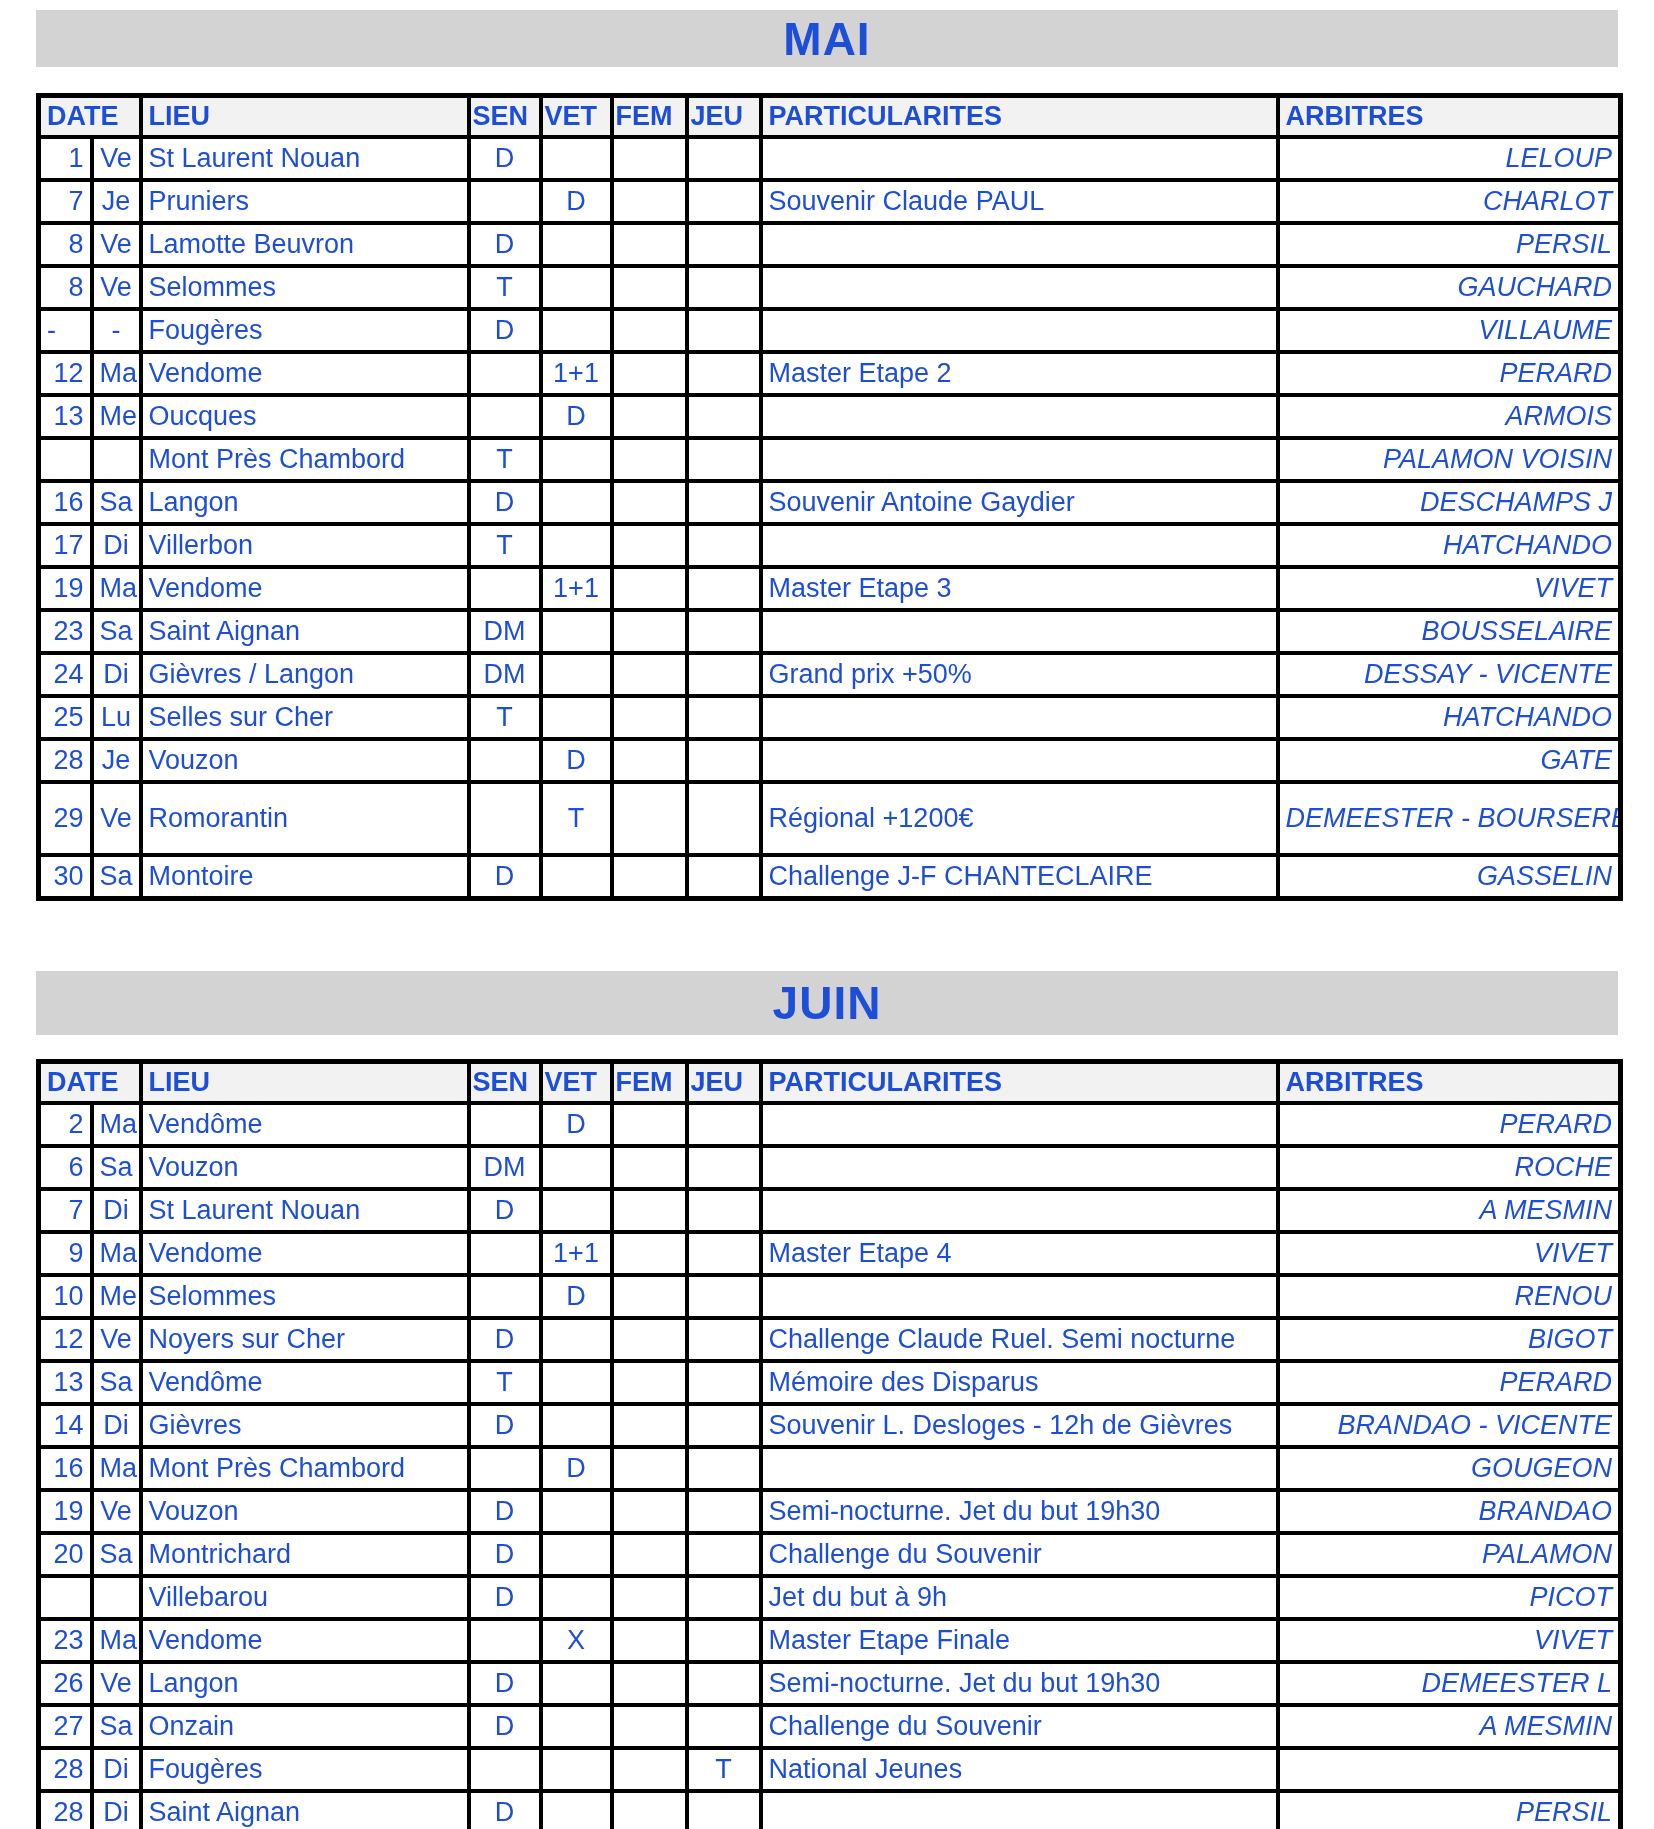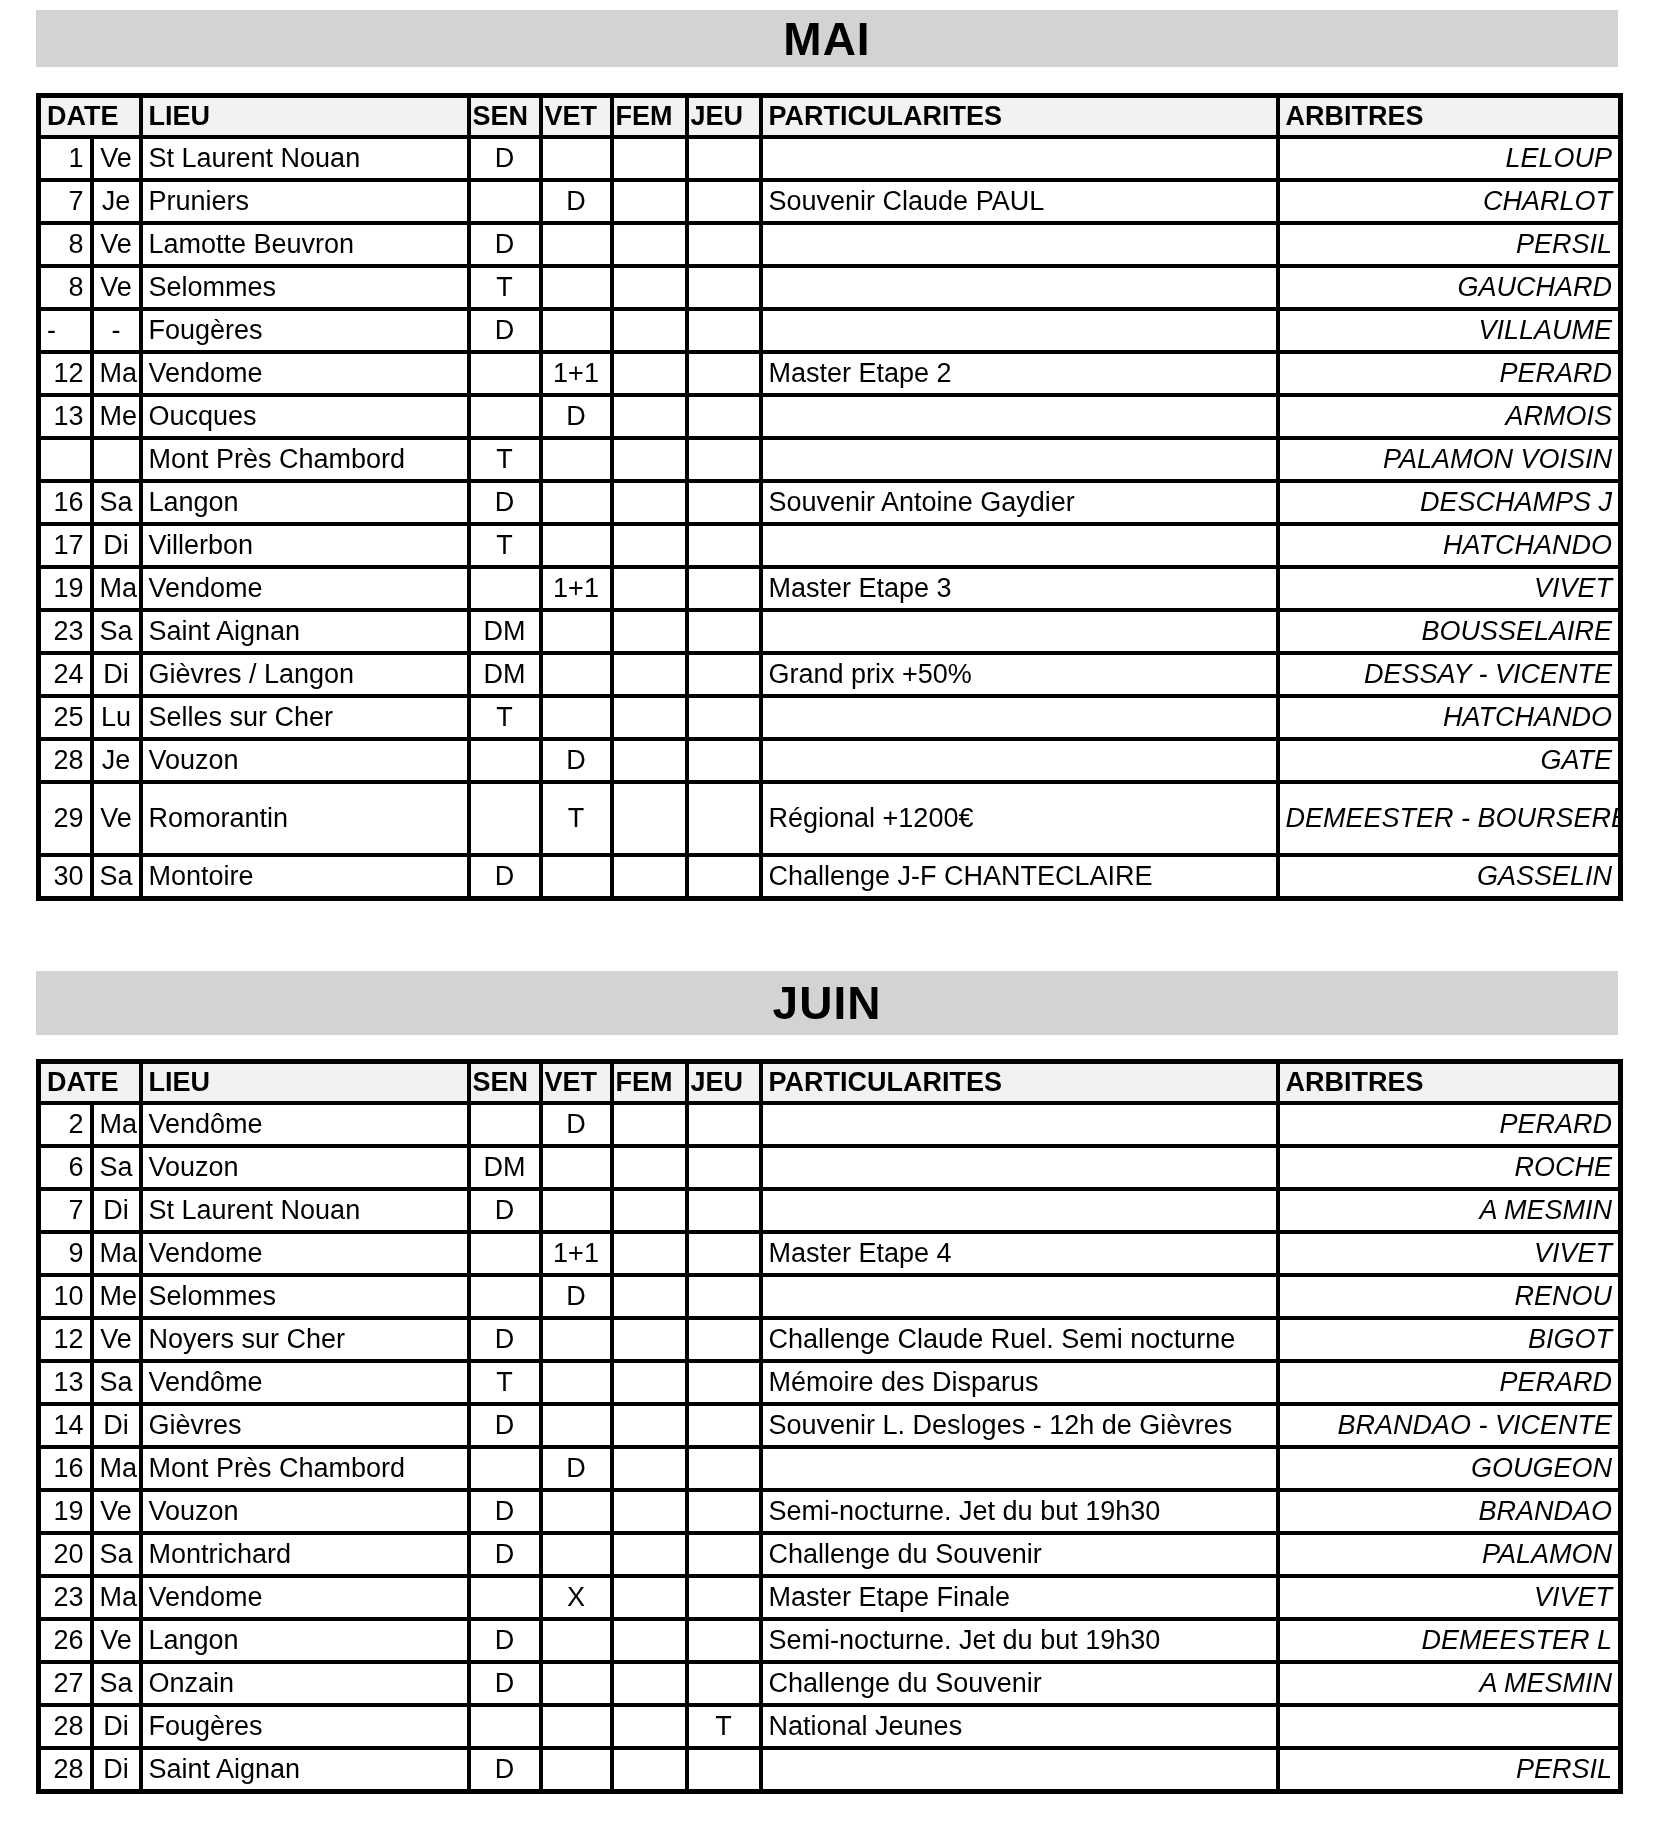--- a/index.html
+++ b/index.html
@@ -1,21 +1,21 @@
 <!DOCTYPE html>
 <html><head>
 <meta charset="utf-8">
 <style>
   html,body{margin:0;padding:0;background:#ffffff;}
   .page{
     position:relative;
     width:1654px;height:1829px;
     background:#ffffff;
     font-family:"Liberation Sans", sans-serif;
-    color:#000000;
+    color:#1d4ed8;
     overflow:hidden;
   }
   .band{
     position:absolute;left:36px;width:1582px;
     background:#d3d3d3;
     display:flex;align-items:center;justify-content:center;
   }
   .band span{
     font-size:46px;font-weight:bold;letter-spacing:1px;
   }
@@ -414,20 +414,31 @@
           <td class="day">Sa</td>
           <td class="lieu">Montrichard</td>
           <td class="cat">D</td>
           <td class="cat"></td>
           <td class="cat"></td>
           <td class="cat"></td>
           <td class="part">Challenge du Souvenir</td>
           <td class="arb">PALAMON</td>
         </tr>
         <tr class="body">
+          <td class="num"></td>
+          <td class="day"></td>
+          <td class="lieu">Villebarou</td>
+          <td class="cat">D</td>
+          <td class="cat"></td>
+          <td class="cat"></td>
+          <td class="cat"></td>
+          <td class="part">Jet du but à 9h</td>
+          <td class="arb">PICOT</td>
+        </tr>
+        <tr class="body">
           <td class="num">23</td>
           <td class="day">Ma</td>
           <td class="lieu">Vendome</td>
           <td class="cat"></td>
           <td class="cat">X</td>
           <td class="cat"></td>
           <td class="cat"></td>
           <td class="part">Master Etape Finale</td>
           <td class="arb">VIVET</td>
         </tr>

